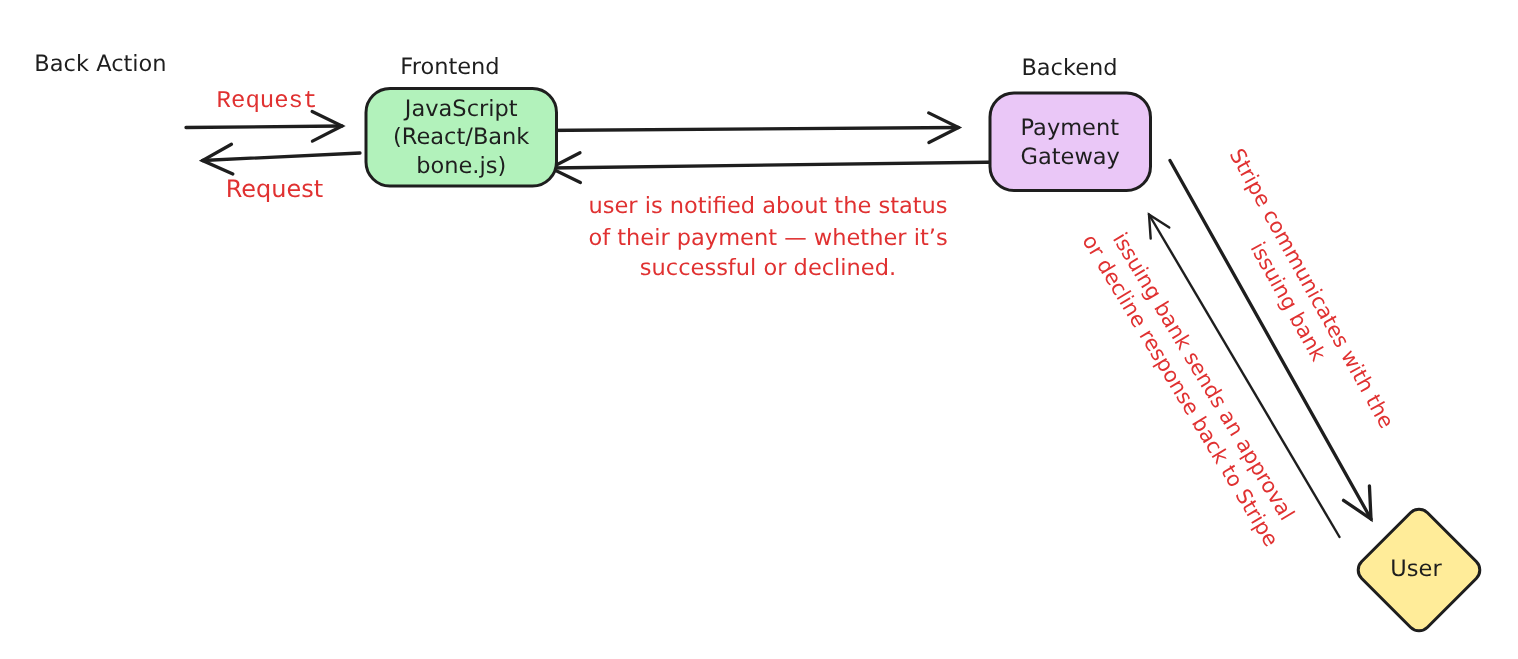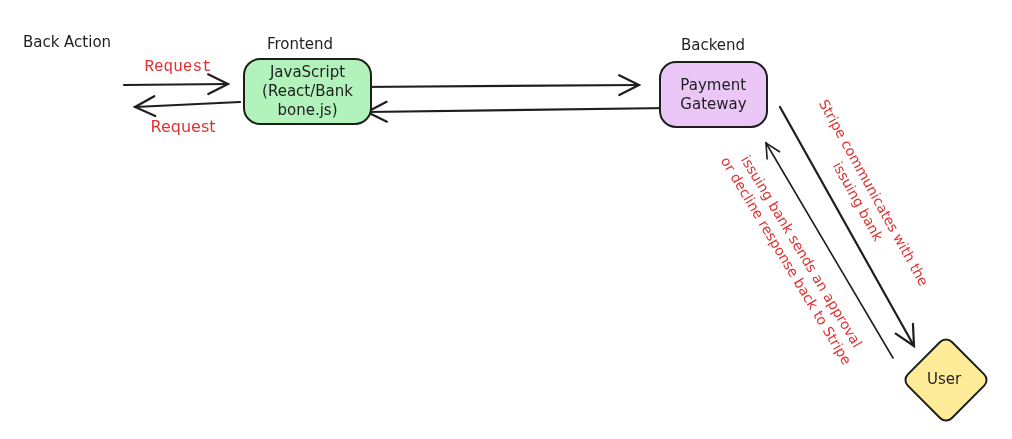--- a/index.html
+++ b/index.html
@@ -107,20 +107,25 @@
       <div>Gateway</div>
     </div>
   </div>
 
   <div id="bank-shape"></div>
   <div id="bank-label">User</div>
 
   <div class="red-label" id="request-label">Request</div>
   <div class="red-label" id="response-label">Request</div>
 
+  <div class="red-label" id="notify-caption">
+    <div>user is notified about the status</div>
+    <div>of their payment — whether it’s</div>
+    <div>successful or declined.</div>
+  </div>
 
   <div class="rot-label" id="to-bank-label">
     <div>Stripe communicates with the</div>
     <div>issuing bank</div>
   </div>
 
   <div class="rot-label" id="from-bank-label">
     <div>issuing bank sends an approval</div>
     <div>or decline response back to Stripe</div>
   </div>

